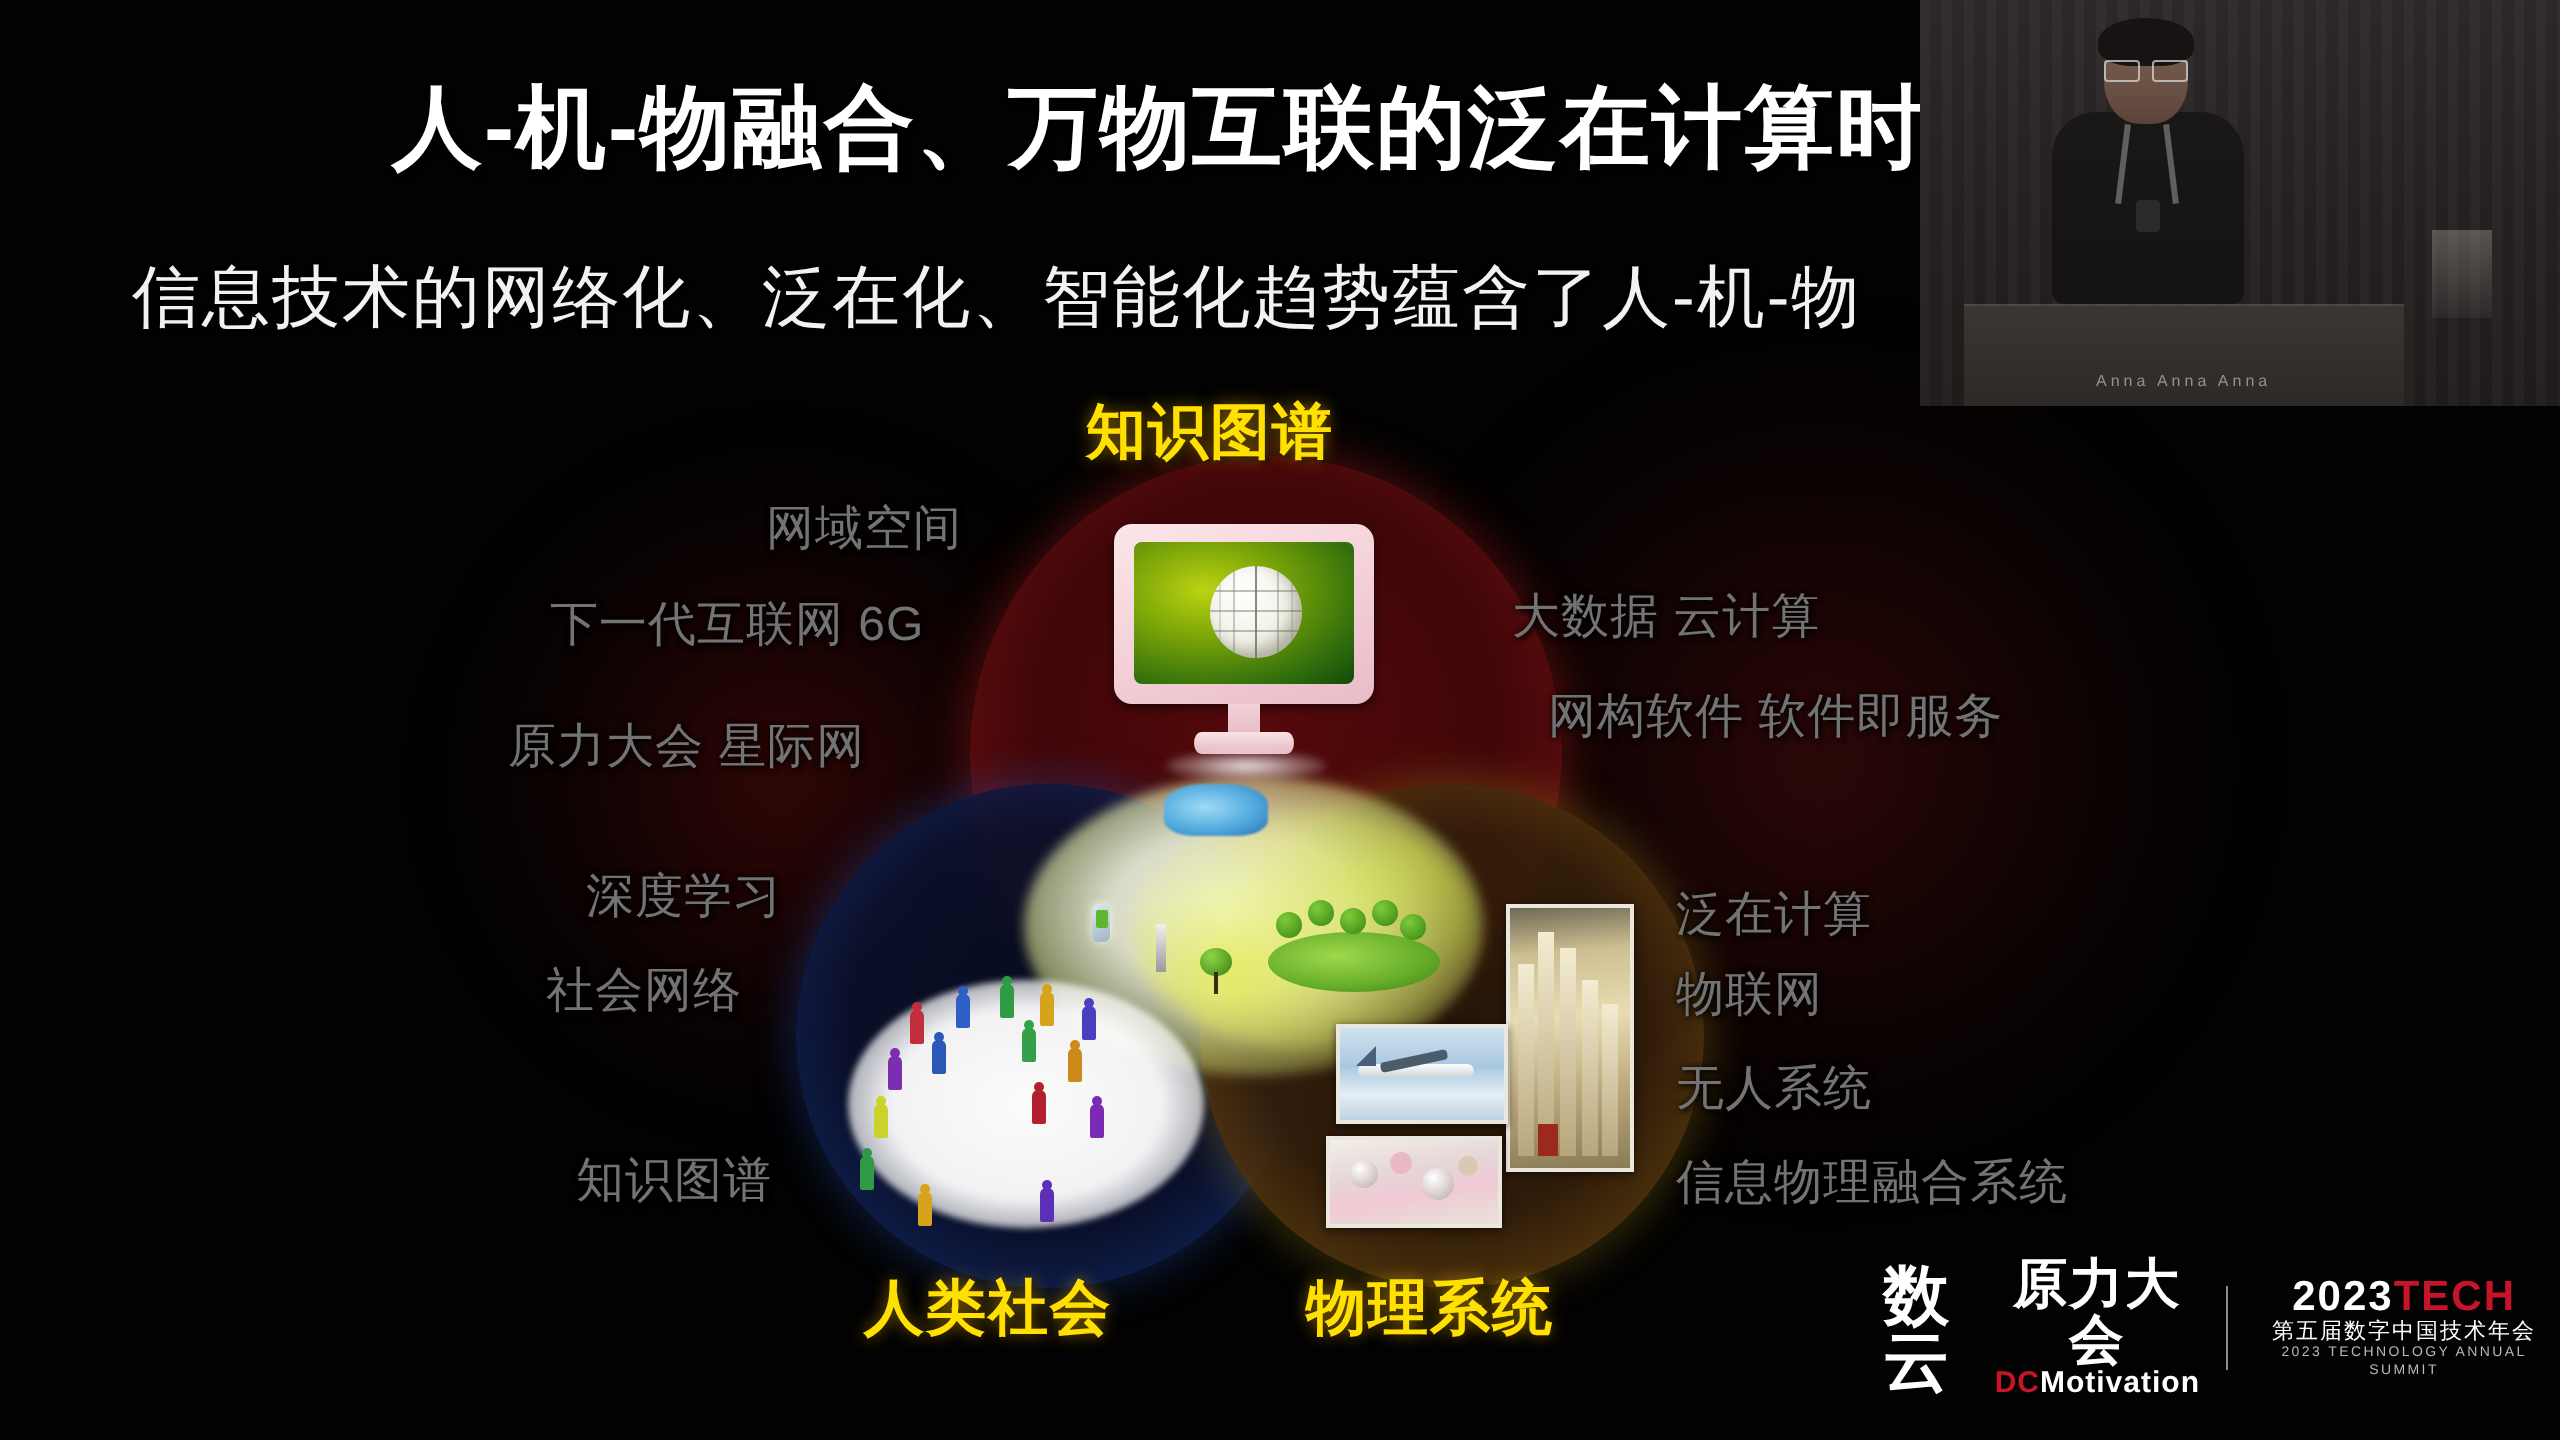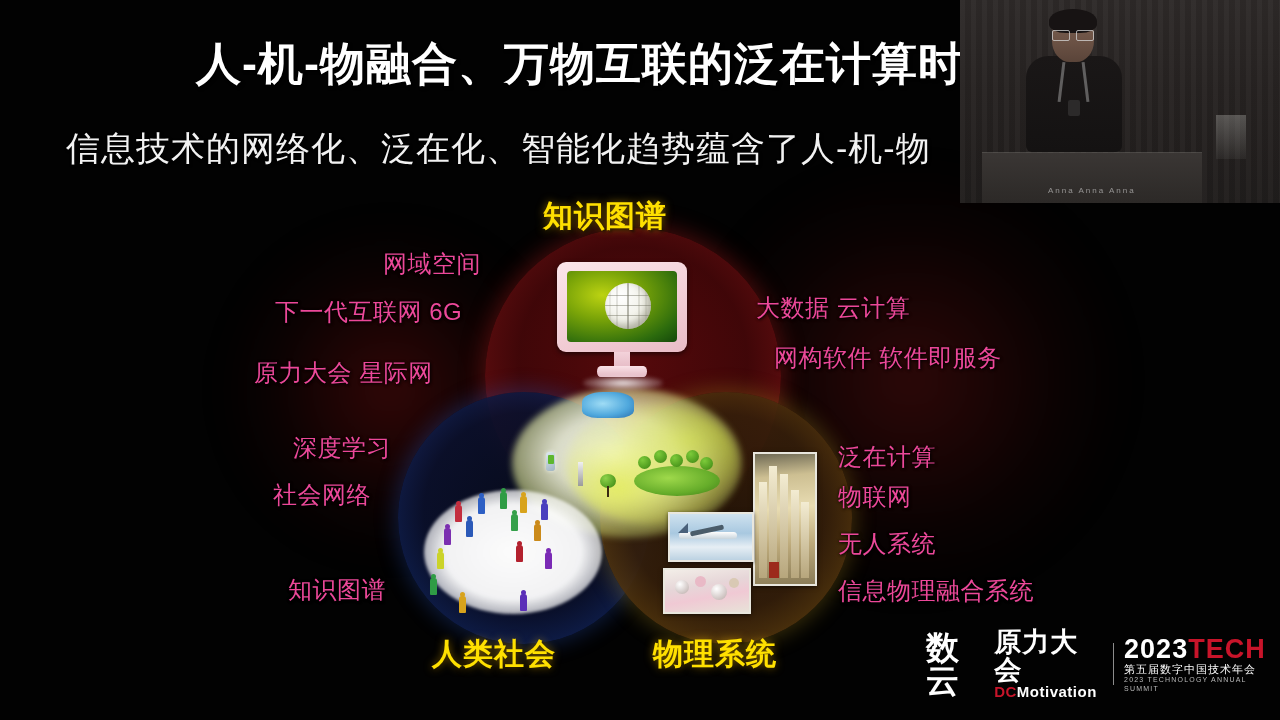--- a/index.html
+++ b/index.html
@@ -324,21 +324,21 @@
     text-shadow: 0 0 8px rgba(255,190,0,0.55), 2px 2px 3px rgba(0,0,0,0.95);
   }
   .venn-label.info     { left: 543px; top: 196px; }
   .venn-label.society  { left: 432px; top: 634px; }
   .venn-label.physical { left: 653px; top: 634px; }
 
   
   .kw {
     position: absolute;
     font-size: 24px;
-    color: #ec4899;
+    color: #737373;
     white-space: nowrap;
     text-shadow: 1px 1px 3px rgba(0,0,0,0.95), 0 0 3px rgba(0,0,0,0.8);
     letter-spacing: 0.5px;
   }
 
   
   .kw.tl1 { left: 383px; top: 248px; }
   .kw.tl2 { left: 275px; top: 296px; }
   .kw.tl3 { left: 254px; top: 357px; }
   
@@ -356,20 +356,21 @@
   .kw.br3 { left: 838px; top: 528px; }
   .kw.br4 { left: 838px; top: 575px; }
 
   
   .logo {
     position: absolute;
     left: 926px; top: 636px;
     display: flex;
     align-items: center;
     height: 56px;
+    text-align: center;
   }
   .logo .lock-cn {
     font-size: 33px;
     font-weight: bold;
     color: #ffffff;
     letter-spacing: 0px;
     line-height: 1;
   }
   .logo .lock-stack {
     display: flex;
@@ -397,21 +398,21 @@
     height: 42px;
     background: rgba(255,255,255,0.55);
     margin: 0 10px;
   }
   .logo .right {
     display: flex;
     flex-direction: column;
     justify-content: center;
   }
   .logo .right .year {
-    font-size: 27px;
+    font-size: 21px;
     font-weight: bold;
     color: #ffffff;
     line-height: 1.05;
     letter-spacing: 1px;
     position: relative;
   }
   .logo .right .year .accent { color: #c8142a; }
   .logo .right .sub-cn {
     font-size: 11px;
     font-weight: normal;

